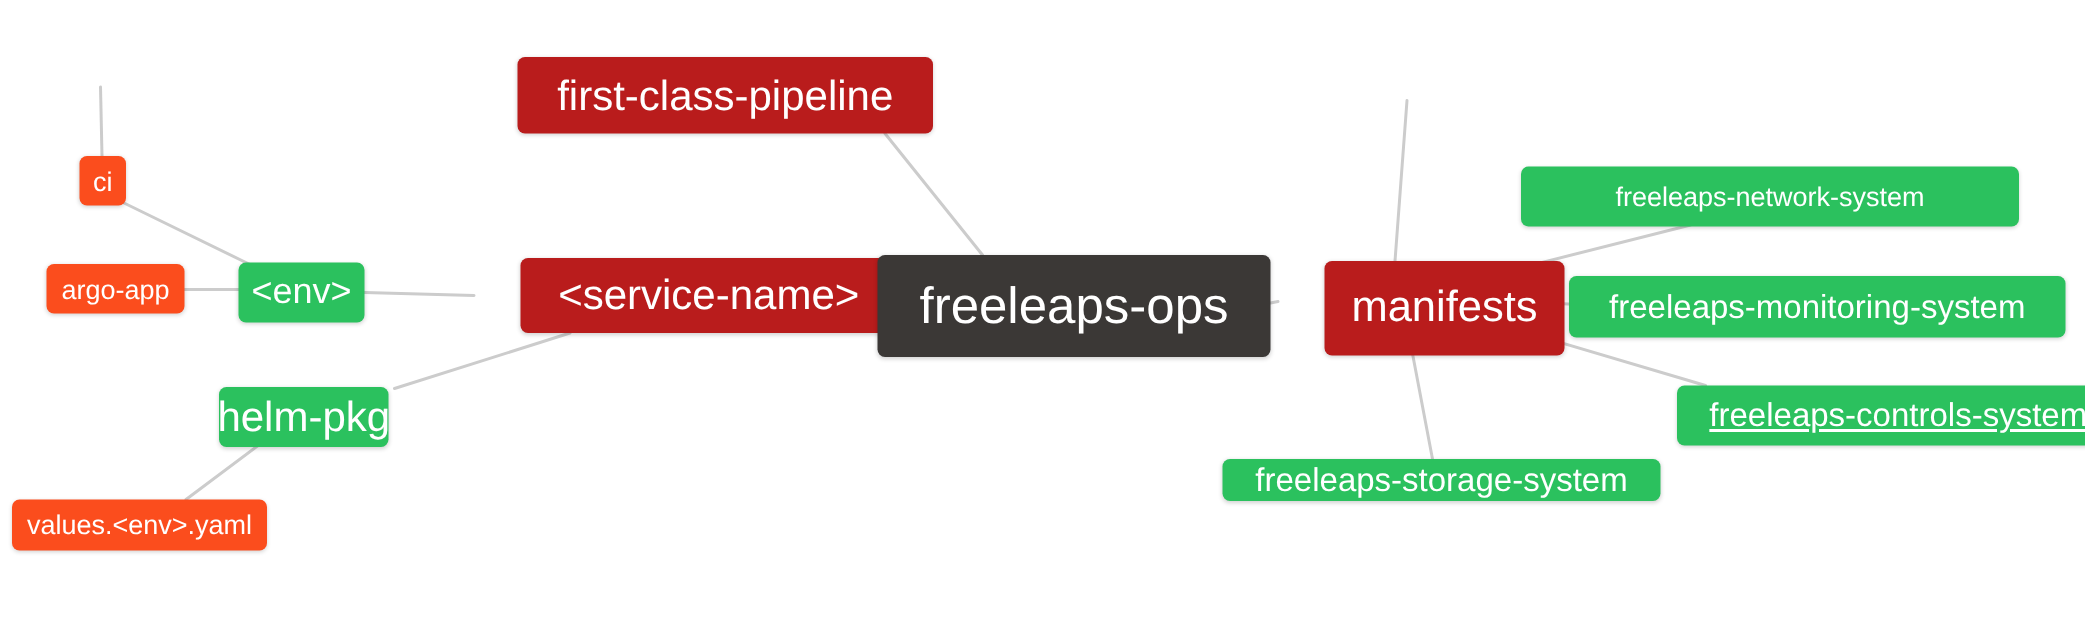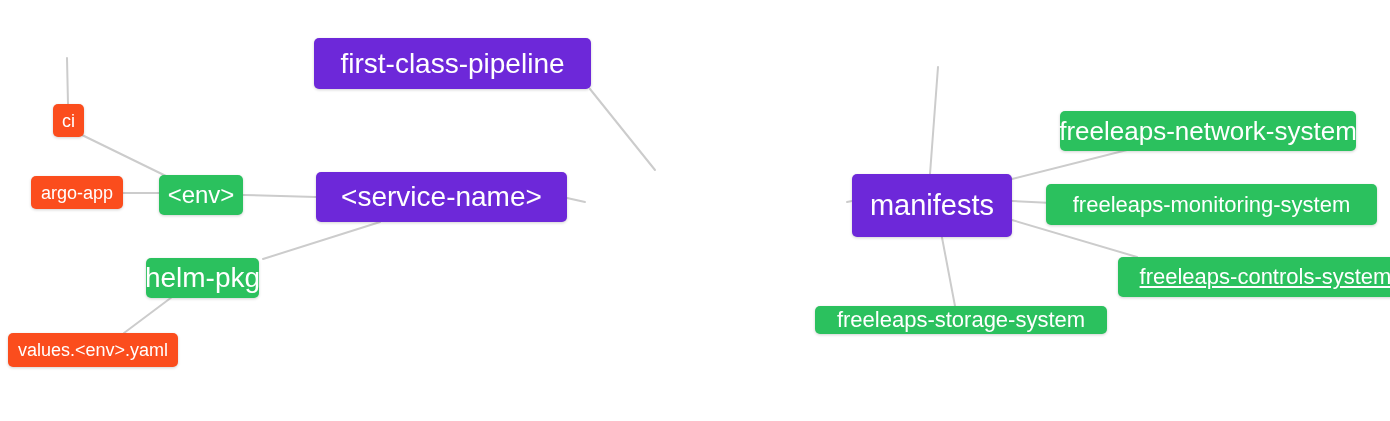--- a/index.html
+++ b/index.html
@@ -32,39 +32,39 @@
     align-items: center;
     justify-content: center;
     color: #ffffff;
     border-radius: 5px;
     box-shadow: 0 1px 3px rgba(0,0,0,0.18);
     white-space: nowrap;
     cursor: default;
     box-sizing: border-box;
     line-height: 1;
   }
-  .node.blue   { background: #6d28d9; }
+  .node.blue   { background: #b91c1c; margin-left: 31px; }
   .node.green  { background: #2bc15e; }
   .node.red    { background: #fb4d1d; }
   .node.orange { background: #f6a623; }
   .node.dark   { background: #3b3836; }
 
   
   #n-jenkinsfile   { left: 20px;   top: 27px;  width: 95px;  height: 31px; font-size: 15px; }
   #n-ci            { left: 53px;   top: 104px; width: 31px;  height: 33px; font-size: 18px; }
   #n-argo-app      { left: 31px;   top: 176px; width: 92px;  height: 33px; font-size: 18px; }
   #n-env           { left: 159px;  top: 175px; width: 84px;  height: 40px; font-size: 24px; }
   #n-helm-pkg      { left: 146px;  top: 258px; width: 113px; height: 40px; font-size: 28px; }
   #n-values        { left: 8px;    top: 333px; width: 170px; height: 34px; font-size: 18px; }
   #n-first-class   { left: 314px;  top: 38px;  width: 277px; height: 51px; font-size: 28px; }
   #n-service-name  { left: 316px;  top: 172px; width: 251px; height: 50px; font-size: 28px; }
   #n-freeleaps-ops { left: 585px;  top: 170px; width: 262px; height: 68px; font-size: 34px; }
   #n-manifests     { left: 852px;  top: 174px; width: 160px; height: 63px; font-size: 29px; }
   #n-devops        { left: 797px;  top: 28px;  width: 288px; height: 40px; font-size: 22px; }
-  #n-network       { left: 1060px; top: 111px; width: 296px; height: 40px; font-size: 26px; }
+  #n-network       { left: 1014px; top: 111px; width: 332px; height: 40px; font-size: 18px; }
   #n-monitoring    { left: 1046px; top: 184px; width: 331px; height: 41px; font-size: 22px; }
   #n-controls      { left: 1118px; top: 257px; width: 295px; height: 40px; font-size: 22px; text-decoration: underline; }
   #n-storage       { left: 815px;  top: 306px; width: 292px; height: 28px; font-size: 22px; }
 </style>
 </head>
 <body>
 
 <div class="canvas">
 
   <svg class="edges" viewBox="0 0 1390 421">
@@ -84,19 +84,20 @@
     <line x1="940" y1="227" x2="955" y2="306"></line>
   </svg>
 
   <div class="node red" id="n-ci">ci</div>
   <div class="node green" id="n-env">&lt;env&gt;</div>
   <div class="node red" id="n-argo-app">argo-app</div>
   <div class="node green" id="n-helm-pkg">helm-pkg</div>
   <div class="node red" id="n-values">values.&lt;env&gt;.yaml</div>
   <div class="node blue" id="n-first-class">first-class-pipeline</div>
   <div class="node blue" id="n-service-name">&lt;service-name&gt;</div>
+  <div class="node dark" id="n-freeleaps-ops">freeleaps-ops</div>
   <div class="node blue" id="n-manifests">manifests</div>
   <div class="node green" id="n-network">freeleaps-network-system</div>
   <div class="node green" id="n-monitoring">freeleaps-monitoring-system</div>
   <div class="node green" id="n-controls">freeleaps-controls-system</div>
   <div class="node green" id="n-storage">freeleaps-storage-system</div>
 
 </div>
 
 </body></html>

